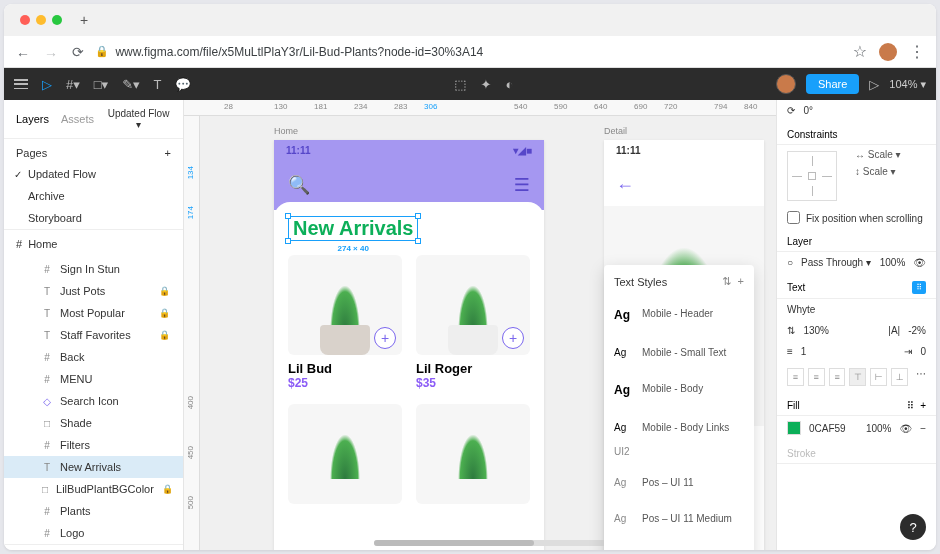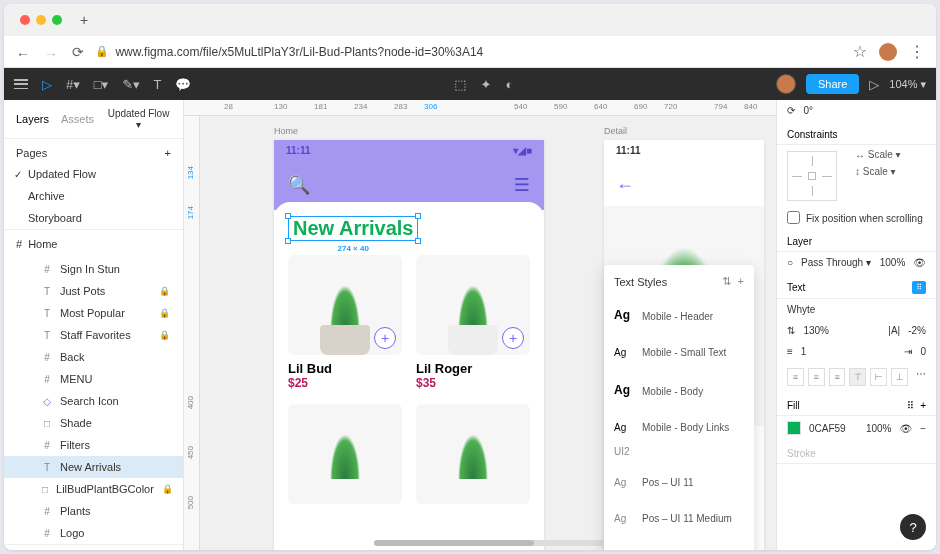--- a/index.html
+++ b/index.html
@@ -81,36 +81,36 @@
 .dim-label { position: absolute; font-size: 8px; color: #18a0fb; top: 100%; left: 50%; transform: translateX(-50%); margin-top: 4px; }
 .sortfilter { display: flex; gap: 18px; margin-top: 20px; font-size: 11px; color: #7b67ee; }
 .prod-grid { display: grid; grid-template-columns: 1fr 1fr; gap: 14px; margin-top: 14px; }
 .prod { position: relative; }
 .prod-img { height: 100px; background: #f6f6f6; border-radius: 6px; display: flex; align-items: flex-end; justify-content: center; position: relative; }
 .plant { width: 50px; height: 70px; position: relative; }
 .pot { position: absolute; bottom: 0; width: 50px; height: 30px; background: #d9d2cb; border-radius: 4px 4px 8px 8px; }
 .leaves { position: absolute; bottom: 25px; left: 10px; width: 30px; height: 45px; background: radial-gradient(ellipse at 50% 100%, #2d7a3e 0%, #4caf50 60%, transparent 70%); border-radius: 50% 50% 0 0; }
 .add-btn { position: absolute; bottom: 6px; right: 6px; width: 22px; height: 22px; border: 1.5px solid #7b67ee; border-radius: 50%; display: flex; align-items: center; justify-content: center; color: #7b67ee; font-size: 14px; background: #fff; }
 .prod-name { font-size: 13px; font-weight: 600; margin-top: 6px; }
-.prod-price { font-size: 12px; color: #be185d; font-weight: 600; }
+.prod-price { font-size: 12px; color: #8b5cf6; font-weight: 600; }
 
 .ab-detail { left: 420px; top: 40px; width: 160px; height: 420px; overflow: hidden; }
 .detail-hdr { height: 46px; display: flex; align-items: center; padding: 0 12px; }
 .back-arr { color: #7b67ee; font-size: 18px; }
 .detail-img { height: 220px; background: #f6f6f6; display: flex; align-items: flex-end; justify-content: center; }
 .big-plant { width: 120px; height: 180px; position: relative; }
 .big-plant .leaves { width: 100px; height: 150px; left: 10px; bottom: 30px; }
 .big-plant .pot { width: 80px; height: 40px; left: 20px; }
 .detail-txt { padding: 12px; font-size: 10px; color: #555; line-height: 1.5; }
 
 
 .txt-styles { position: absolute; left: 420px; top: 165px; width: 150px; background: #fff; border-radius: 4px; box-shadow: 0 4px 16px rgba(0,0,0,0.15); padding: 10px; z-index: 10; }
 .ts-hdr { display: flex; justify-content: space-between; align-items: center; font-size: 11px; color: #333; margin-bottom: 8px; }
 .ts-icons { display: flex; gap: 6px; color: #888; font-size: 11px; }
-.ts-item { display: flex; align-items: flex-end; gap: 10px; padding: 5px 0; font-size: 10px; color: #555; margin-top: 15px; }
+.ts-item { display: flex; align-items: flex-start; gap: 10px; padding: 5px 0; font-size: 10px; color: #555; margin-top: 15px; }
 .ts-ag { font-weight: 700; color: #000; font-size: 12px; width: 18px; }
 .ts-ag.sm { font-size: 10px; font-weight: 400; color: #888; }
 .ts-sec { font-size: 10px; color: #888; margin-top: 8px; margin-bottom: 4px; }
 
 
 .right-panel { width: 160px; background: #fff; border-left: 1px solid #e5e5e5; font-size: 10px; color: #333; padding: 0; overflow: hidden; }
 .rp-row { display: flex; align-items: center; padding: 5px 10px; gap: 8px; }
 .rp-sec { padding: 8px 10px 4px; font-weight: 500; color: #000; border-bottom: 1px solid #eee; }
 .constraint-box { width: 50px; height: 50px; border: 1px solid #ddd; margin: 6px 10px; position: relative; }
 .cb-c { position: absolute; top: 50%; left: 50%; width: 8px; height: 8px; border: 1px solid #bbb; transform: translate(-50%,-50%); }

